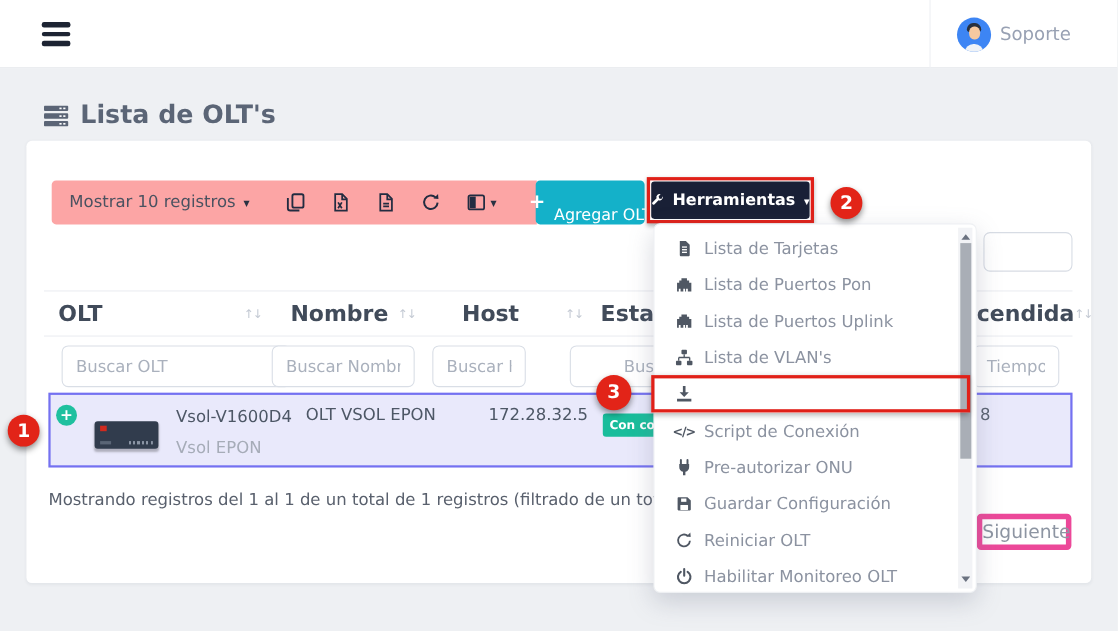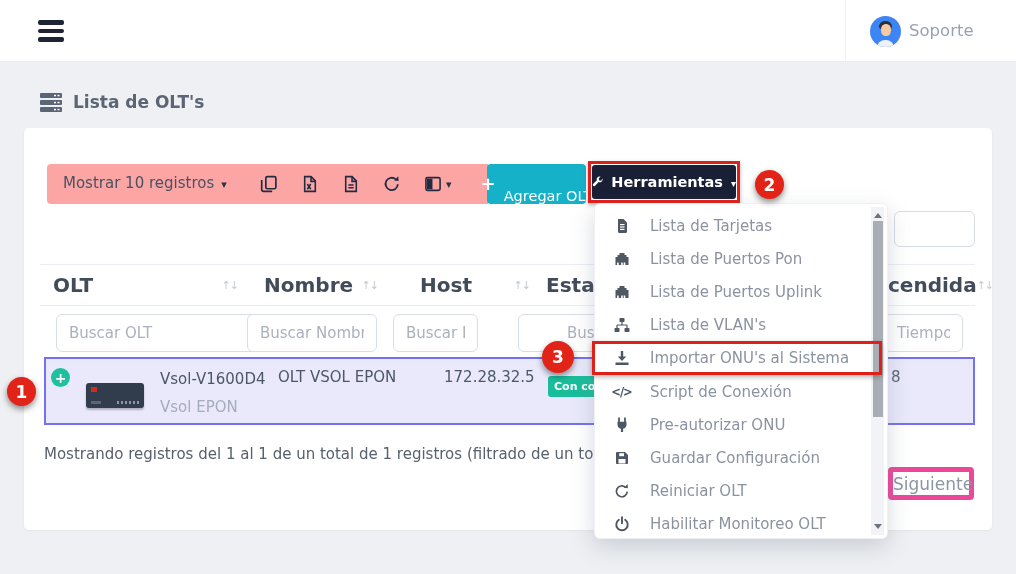--- a/index.html
+++ b/index.html
@@ -12,21 +12,21 @@
   .hamburger span { display:block; width:26px; height:4.5px; background:#1d2433; border-radius:2px; margin-bottom:4px; }
   .nav-divider { position:absolute; left:845px; top:0; width:1px; height:62px; background:#eef0f3; }
   .avatar { position:absolute; left:870px; top:16px; width:31px; height:31px; border-radius:50%; background:#3d85f4; overflow:hidden; }
   .avatar .hair { position:absolute; left:9px; top:5px; width:13px; height:8px; background:#27303f; border-radius:7px 7px 3px 3px; }
   .avatar .face { position:absolute; left:10.5px; top:8px; width:10px; height:12px; background:#f6c9a0; border-radius:45%; }
   .avatar .body { position:absolute; left:7px; bottom:-2px; width:17px; height:9px; background:#eef2f7; border-radius:8px 8px 0 0; }
   .user-label { position:absolute; left:909px; top:21px; font-size:16.5px; color:#98a1b3; white-space:nowrap; }
 
   
   .page-title { position:absolute; left:40px; top:92px; display:flex; align-items:center; gap:10px; }
-  .page-title span { font-size:17px; font-weight:bold; color:#5b6576; white-space:nowrap; }
+  .page-title span { font-size:23px; font-weight:bold; color:#5b6576; white-space:nowrap; }
 
   
   .card { position:absolute; left:24px; top:128px; width:968px; height:402px; background:#fff; border-radius:5px; box-shadow:0 1px 3px rgba(25,30,60,.05); }
 
   
   .toolbar-gray { position:absolute; left:47px; top:164px; width:441px; height:40px; background:#fca5a5; border-radius:4px 0 0 4px; }
   .entries { position:absolute; left:16px; top:10px; font-size:15px; color:#4a5260; white-space:nowrap; }
   .entries .caret { font-size:11px; color:#2a3242; margin-left:7px; }
   .tool-icon { position:absolute; top:11px; width:18px; height:18px; cursor:pointer; }
   .tool-icon svg { width:18px; height:18px; }
@@ -78,21 +78,21 @@
   .r-nombre { left:232px; top:9px; } .r-host { left:398px; top:9px; }
   .badge { position:absolute; left:502px; top:17px; height:21px; line-height:21px; background:#19bd9b; border-radius:3px; padding:0 6px; color:#fff; font-size:11px; font-weight:bold; white-space:nowrap; }
   .r-tiempo { left:845px; top:9px; color:#5b6372; }
 
   .info-text { position:absolute; left:44px; top:445px; font-size:15px; color:#59606d; white-space:nowrap; }
   .btn-next { position:absolute; left:888px; top:467px; width:86px; height:33px; background:#fff; border:5px solid #ec4899; border-radius:4px; color:#8d95a2; font-size:17px; cursor:pointer; }
 
   
   .dropdown { position:absolute; left:594px; top:203px; width:294px; height:336px; background:#fff; border:1px solid #eef0f3; border-radius:6px; box-shadow:0 8px 22px rgba(110,120,140,.28); z-index:30; padding:5px 0 0 0; }
   .dropdown ul { list-style:none; }
-  .dd-item { height:33.2px; display:flex; align-items:center; gap:20px; padding-left:18px; cursor:pointer; }
+  .dd-item { height:33.2px; display:flex; align-items:center; gap:10px; padding-left:18px; cursor:pointer; }
   .dd-item .ic { width:17px; height:16px; display:flex; align-items:center; justify-content:center; flex:none; }
   .dd-item .ic svg { width:16px; height:16px; }
   .dd-item .lb { font-size:15px; color:#8b92a0; white-space:nowrap; }
   .code-glyph { font-size:11.5px; font-weight:bold; color:#4f5763; letter-spacing:-1px; }
   .dd-annot-box { position:absolute; left:-3.5px; top:137px; width:290px; height:34px; border:3px solid #e02018; box-shadow:0 2px 5px rgba(0,0,0,.3); z-index:45; pointer-events:none; background:rgba(255,255,255,0); }
 
   .dd-scroll { position:absolute; right:3px; top:3px; width:13px; height:328px; background:#f2f3f6; }
   .dd-scroll .arr-up { position:absolute; left:2.5px; top:6px; width:0; height:0; border-left:4px solid transparent; border-right:4px solid transparent; border-bottom:5px solid #6b7280; cursor:pointer; }
   .dd-scroll .arr-down { position:absolute; left:2.5px; bottom:6px; width:0; height:0; border-left:4px solid transparent; border-right:4px solid transparent; border-top:5px solid #6b7280; cursor:pointer; }
   .dd-scroll .thumb { position:absolute; left:1.5px; top:14px; width:10px; height:196px; background:#a9aeb6; cursor:grab; }
@@ -288,21 +288,20 @@
       </li>
       <li class="dd-item">
         <span class="ic">
             <svg viewBox="0 0 16 16">
               <g fill="#4f5763">
                 <path d="M6.8 1h2.4v5.5h3L8 11 3.8 6.5h3z"></path>
                 <path d="M1.5 12.5h13V15h-13z"></path>
               </g>
             </svg>
           </span>
-        <span class="lb">Importar ONU's al Sistema</span>
       </li>
       <li class="dd-item">
         <span class="ic">
             <span class="code-glyph">&lt;/&gt;</span>
           </span>
         <span class="lb">Script de Conexión</span>
       </li>
       <li class="dd-item">
         <span class="ic">
             <svg viewBox="0 0 16 16">

